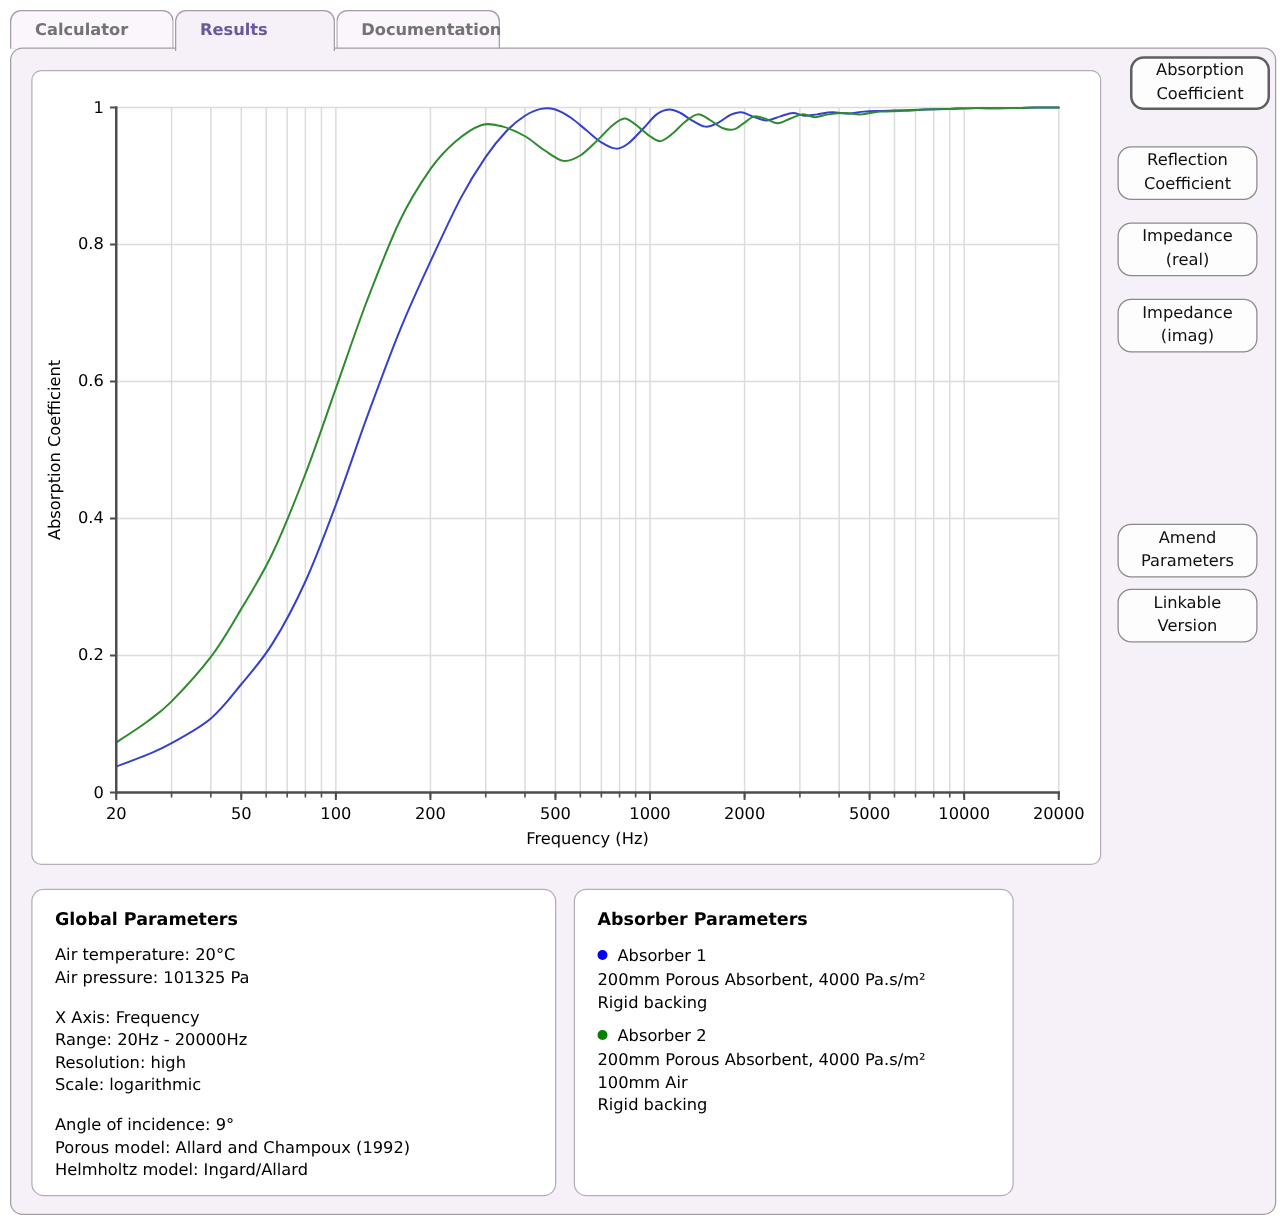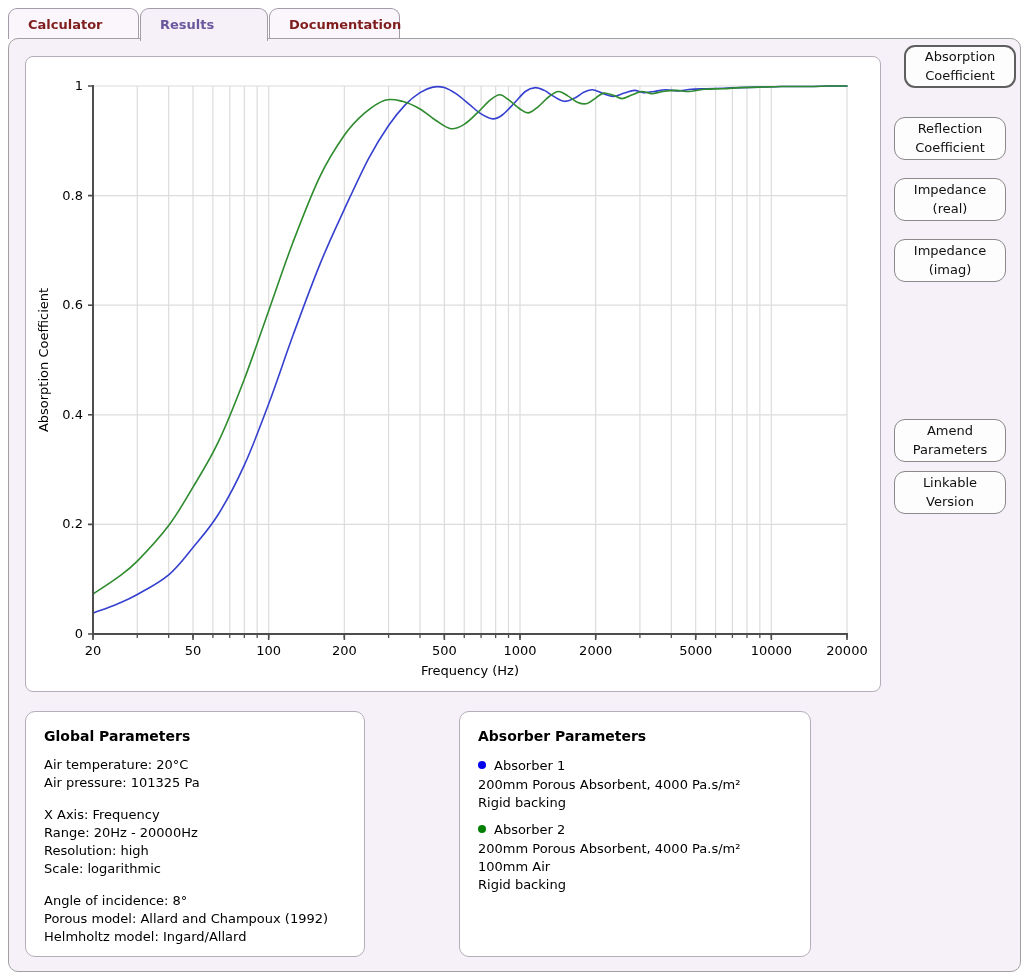--- a/index.html
+++ b/index.html
@@ -9,21 +9,21 @@
     background:#ffffff;
     font-family:"DejaVu Sans","Liberation Sans",sans-serif;
     color:#000;
   }
   
   .tab {
     position:absolute; top:8px; height:31px;
     border:1px solid #a49ba9; border-bottom:none;
     border-radius:9px 9px 0 0;
     background:#faf6fb;
-    font-size:13px; font-weight:bold; color:#7f1d1d;
+    font-size:13px; font-weight:bold; color:#737373;
     padding:8px 0 0 19px;
     cursor:pointer; z-index:1;
   }
   .tab.active {
     background:#f6f0f8; color:#69589c; height:33px; z-index:3;
   }
   #tab-calculator { left:8px; width:131px; }
   #tab-results { left:140px; width:128px; }
   #tab-documentation { left:269px; width:131px; }
 
@@ -56,21 +56,21 @@
   #btn-imp-imag  { top:200px; }
   #btn-amend     { top:380px; }
   #btn-linkable  { top:432px; }
 
   
   .info-panel {
     position:absolute; top:672px; height:246px;
     background:#fff; border:1px solid #b5aeba; border-radius:10px;
     padding:16px 18px; font-size:13px;
   }
-  #panel-global { left:16px; width:340px; }
+  #panel-global { left:16px; width:420px; }
   #panel-absorber { left:450px; width:352px; }
   .panel-title { font-size:14px; font-weight:bold; margin-bottom:12px; }
   .param-line { height:18px; line-height:18px; white-space:nowrap; }
   .param-line.spacer { height:14px; }
   .absorber-name { margin-top:8px; height:20px; line-height:20px; }
   .bullet {
     display:inline-block; width:8px; height:8px; border-radius:50%;
     margin-right:8px; vertical-align:1px;
   }
 </style>
@@ -202,21 +202,21 @@
   <div class="info-panel" id="panel-global">
     <div class="panel-title">Global Parameters</div>
     <div class="param-line">Air temperature: 20°C</div>
     <div class="param-line">Air pressure: 101325 Pa</div>
     <div class="param-line spacer"></div>
     <div class="param-line">X Axis: Frequency</div>
     <div class="param-line">Range: 20Hz - 20000Hz</div>
     <div class="param-line">Resolution: high</div>
     <div class="param-line">Scale: logarithmic</div>
     <div class="param-line spacer"></div>
-    <div class="param-line">Angle of incidence: 8°</div>
+    <div class="param-line">Angle of incidence: 9°</div>
     <div class="param-line">Porous model: Allard and Champoux (1992)</div>
     <div class="param-line">Helmholtz model: Ingard/Allard</div>
   </div>
 
   <div class="info-panel" id="panel-absorber">
     <div class="panel-title">Absorber Parameters</div>
 
     <div class="absorber-name">
       <span class="bullet" style="background-color: rgb(0, 0, 238);"></span><span>Absorber 1</span>
     </div>

